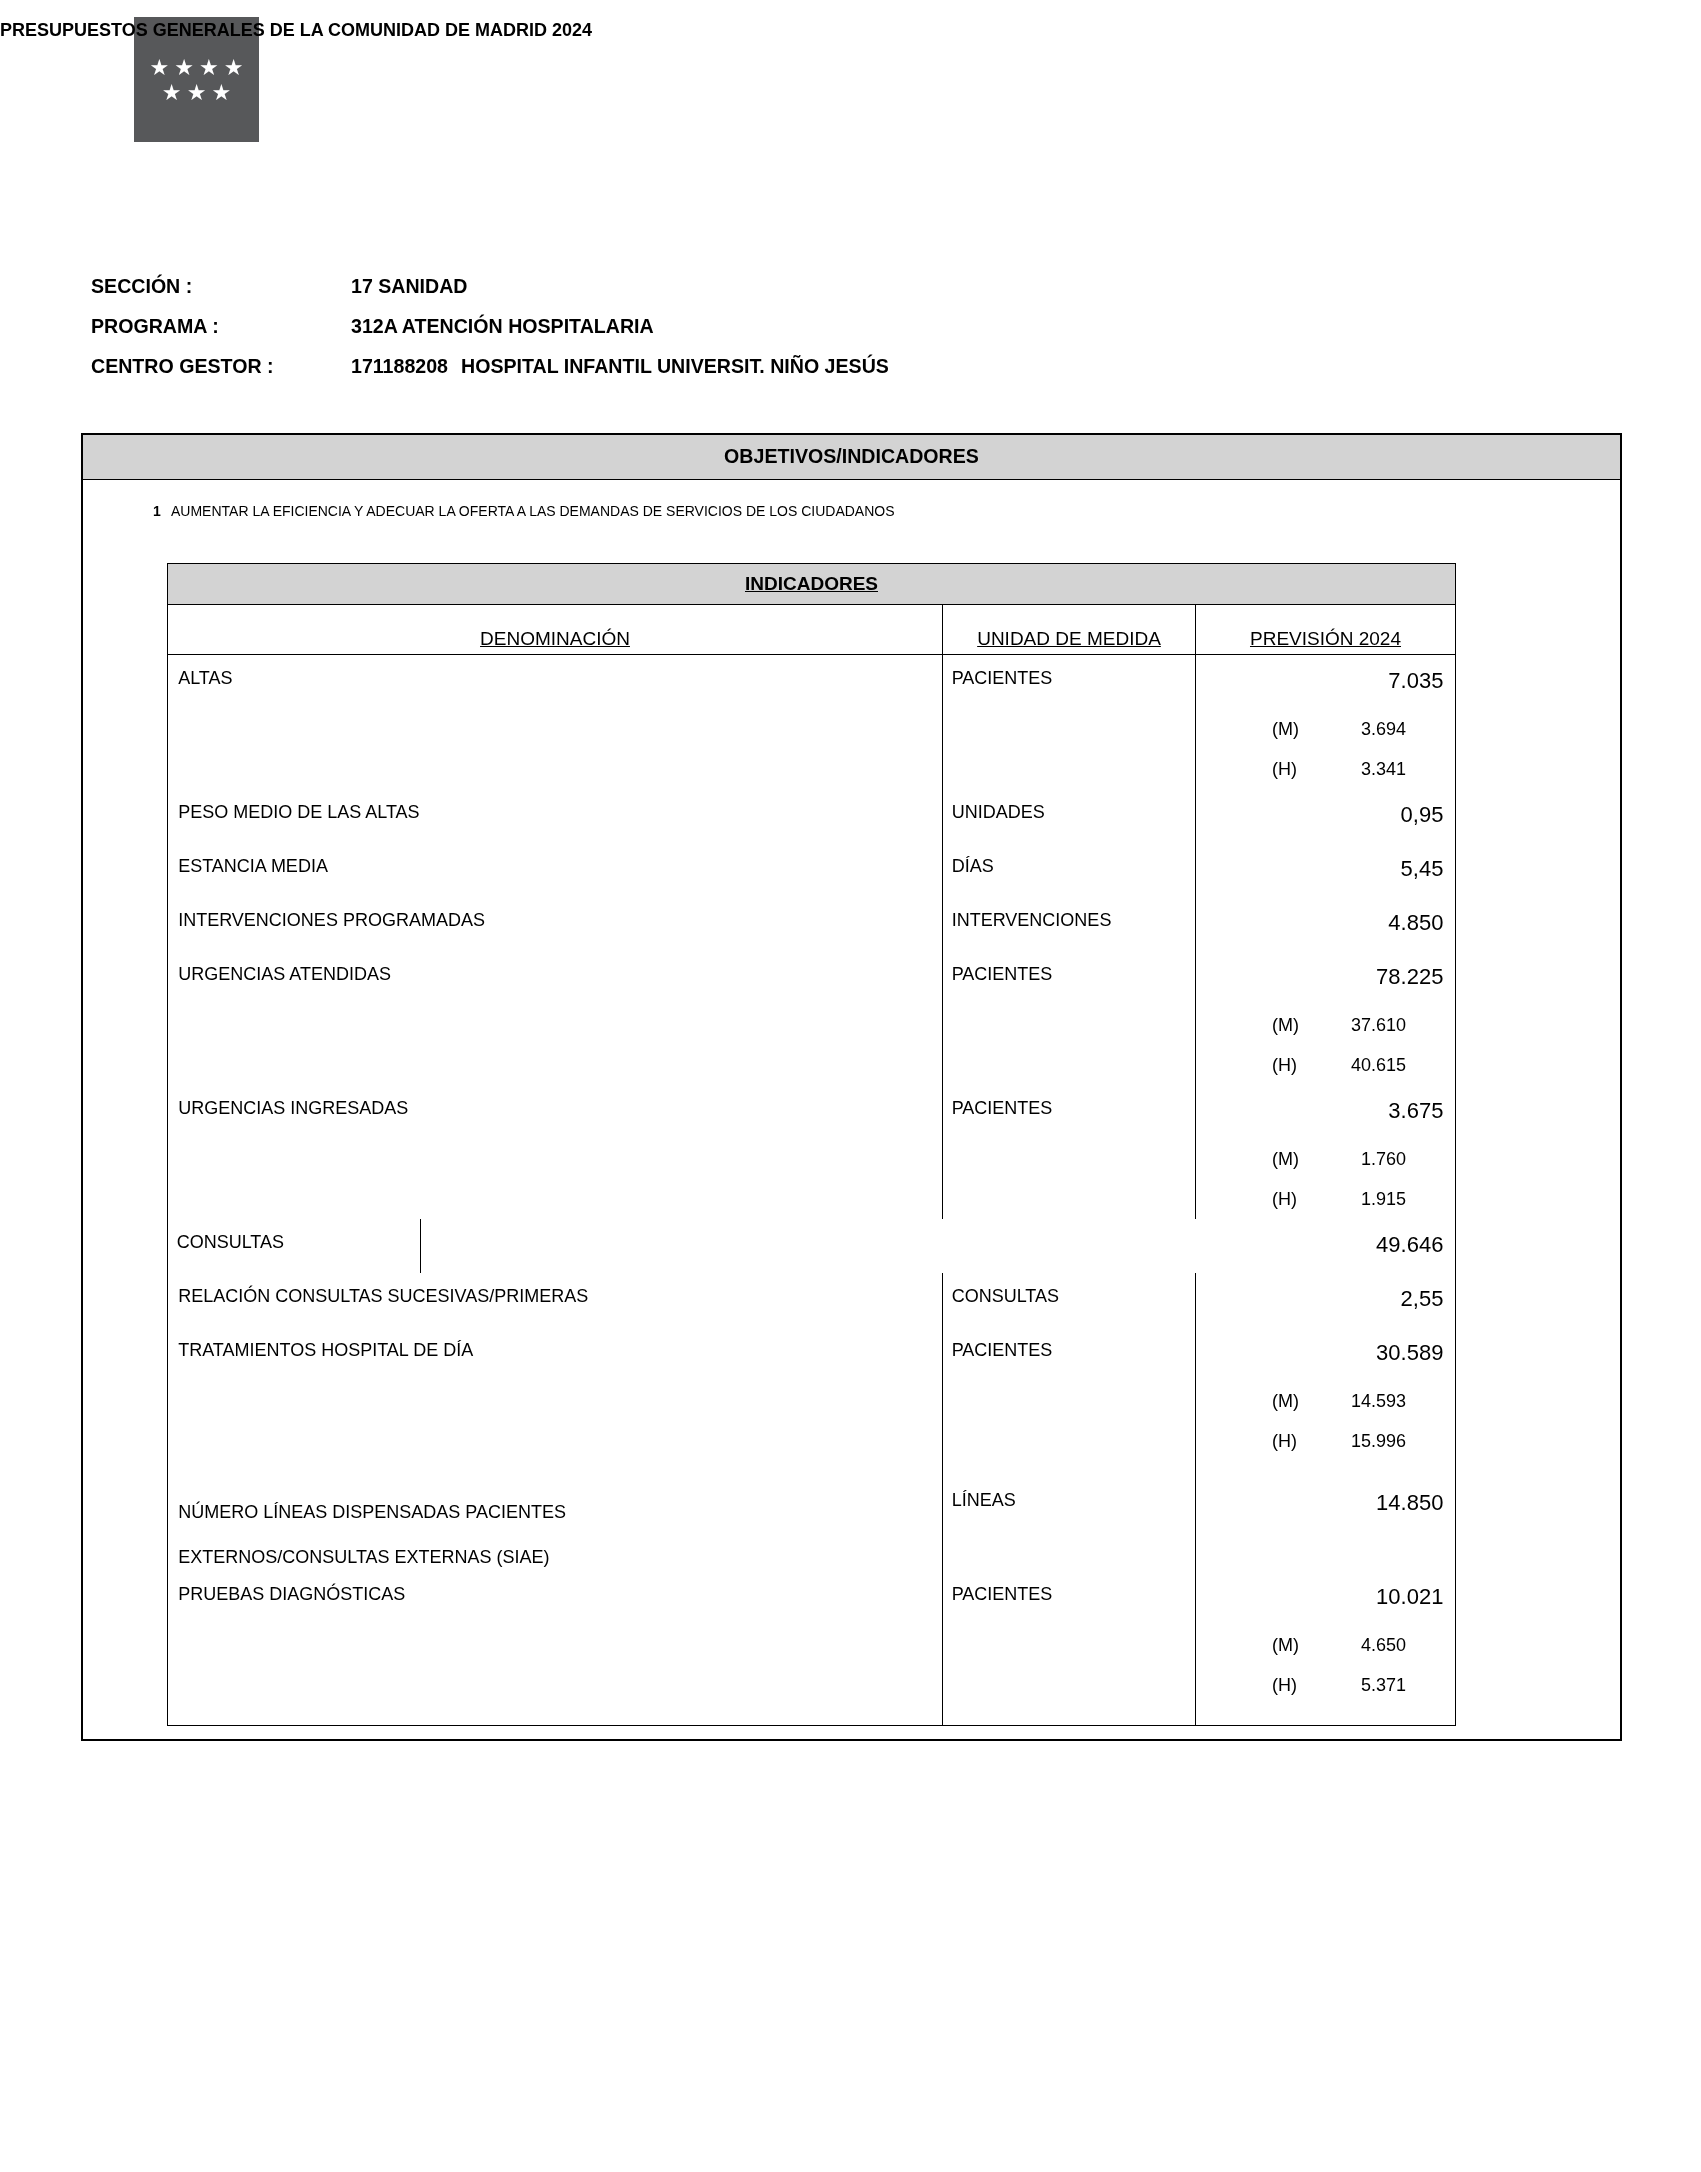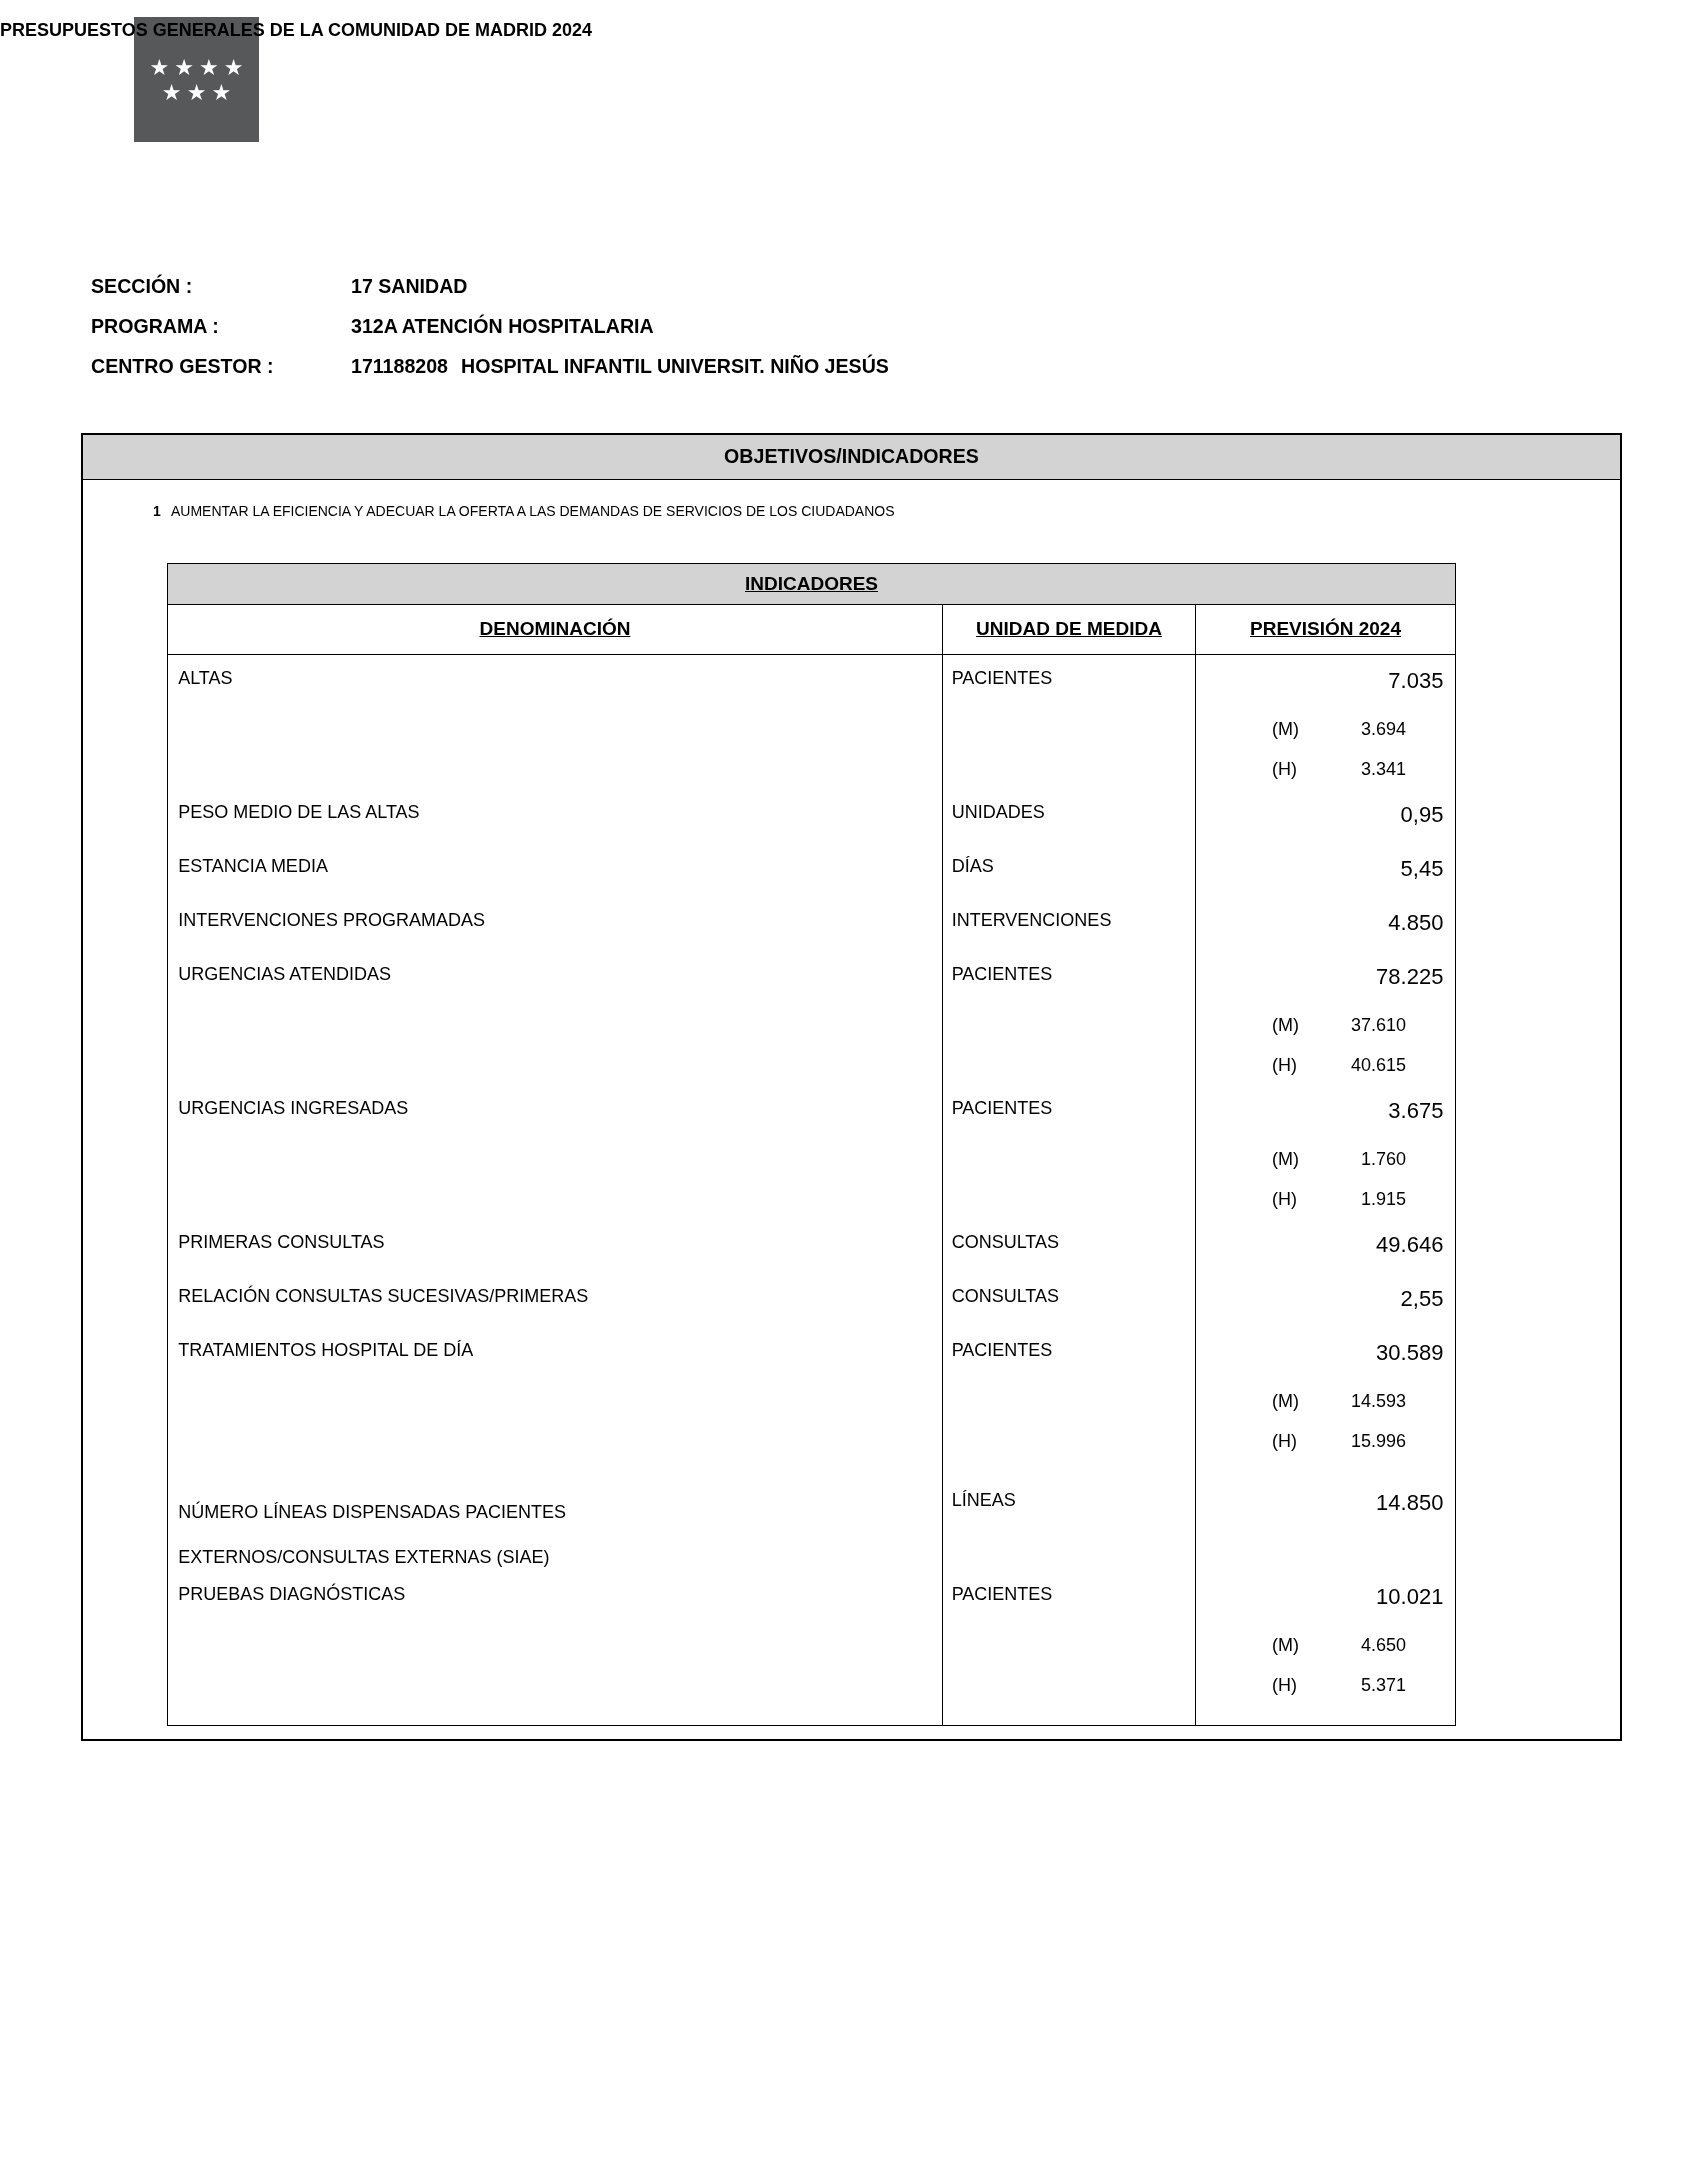--- a/index.html
+++ b/index.html
@@ -40,21 +40,21 @@
     position:absolute; left:84px; top:128px; width:1289px; height:1163px;
     border:1.5px solid #000; display:flex; flex-direction:column;
   }
   .t-title {
     height:41px; line-height:40px; background:var(--bar,#d3d3d3);
     border-bottom:1.5px solid #000; text-align:center;
     font-weight:bold; font-size:19px; text-decoration:underline;
   }
   .t-head { display:flex; height:50px; border-bottom:1.5px solid #000; background:#fff; }
   .t-head .cell {
-    padding-top:13px; text-align:center; font-weight:bold; font-size:19px;
+    padding-top:23px; text-align:center; font-weight:normal; font-size:19px;
     text-decoration:underline;
   }
   .t-body { flex:1; display:flex; flex-direction:column; overflow:hidden; }
   .trow { display:flex; }
   .c1 { width:775px; border-right:1.5px solid #000; }
   .c2 { width:253px; border-right:1.5px solid #000; }
   .c3 { flex:1; }
   .trow.main { height:54px; }
   .trow.main .c1 { padding:13px 14.5px 0 10.2px; font-size:18px; }
   .trow.main .c2 { padding:13px 0 0 8.7px; font-size:18px; }
@@ -182,21 +182,20 @@
         </div>
         <div class="trow sub">
           <div class="cell c1"></div>
           <div class="cell c2"></div>
           <div class="cell c3">
             <span class="sublabel">(H)</span>
             <span class="subnum">1.915</span>
           </div>
         </div>
         <div class="trow main">
-          <div class="cell c1">PRIMERAS CONSULTAS</div>
           <div class="cell c2">CONSULTAS</div>
           <div class="cell c3">49.646</div>
         </div>
         <div class="trow main">
           <div class="cell c1">RELACIÓN CONSULTAS SUCESIVAS/PRIMERAS</div>
           <div class="cell c2">CONSULTAS</div>
           <div class="cell c3">2,55</div>
         </div>
         <div class="trow main">
           <div class="cell c1">TRATAMIENTOS HOSPITAL DE DÍA</div>

